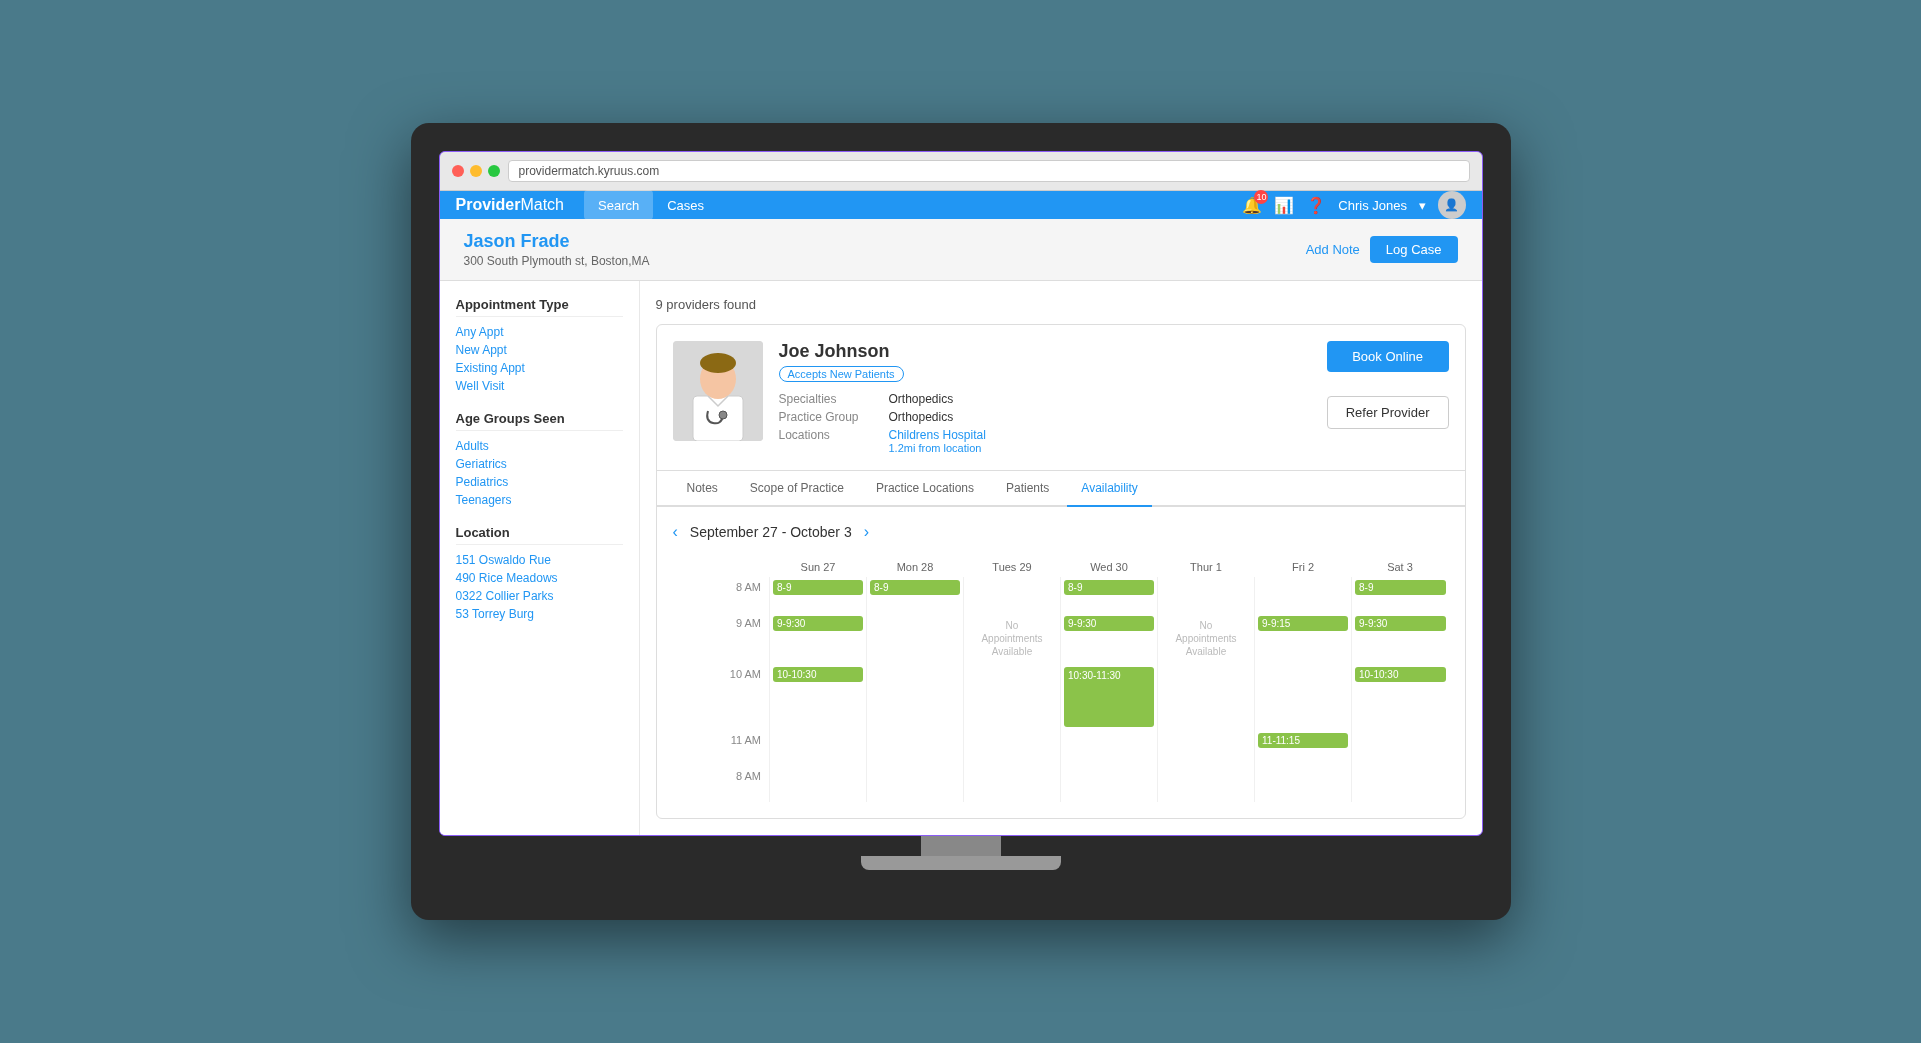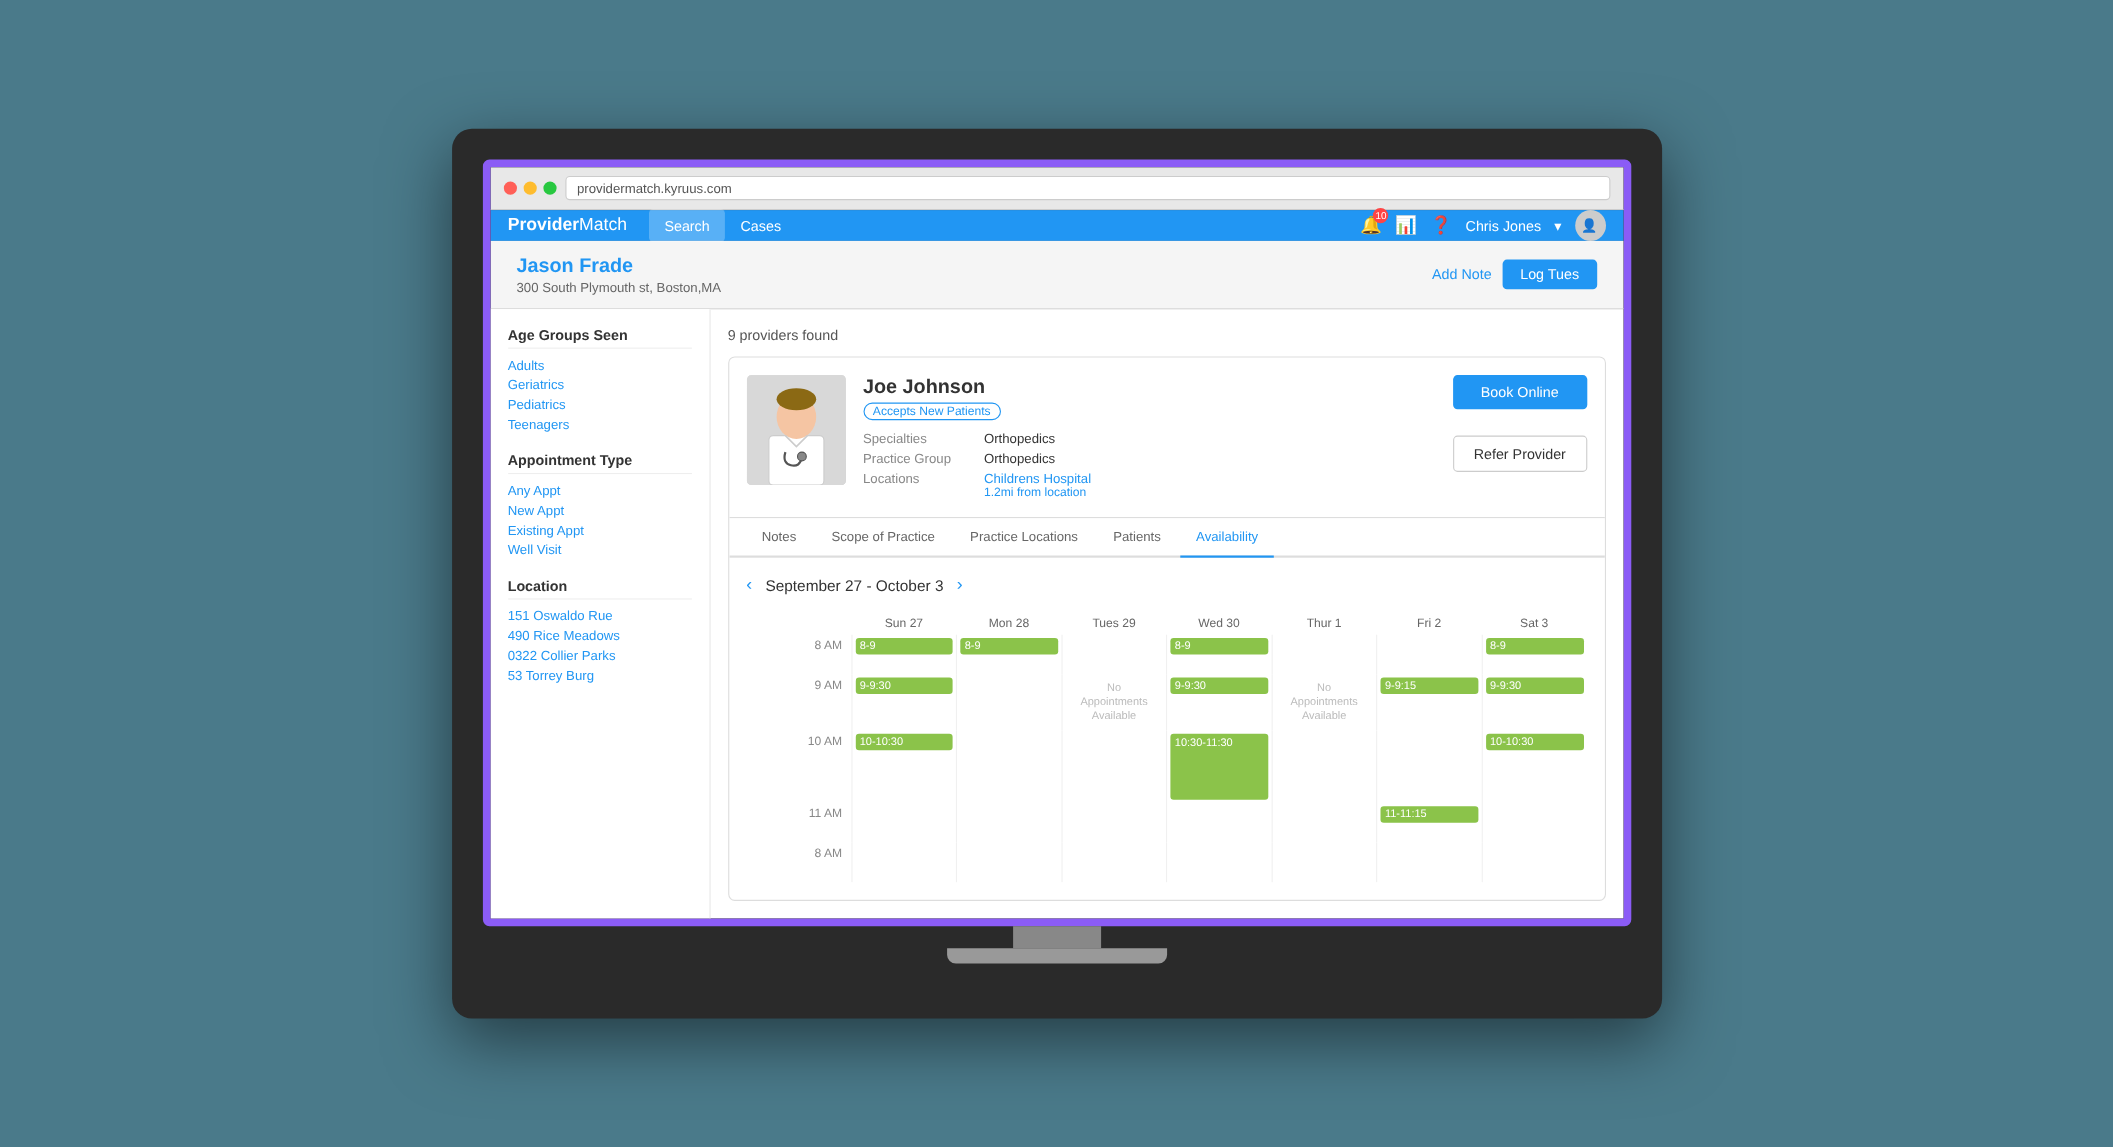--- a/index.html
+++ b/index.html
@@ -12,24 +12,24 @@
       font-family: -apple-system, BlinkMacSystemFont, 'Segoe UI', Arial, sans-serif;
     }
     .monitor-outer {
       background: #2a2a2a;
       border-radius: 18px;
       padding: 28px 28px 50px 28px;
       width: 1100px;
       box-shadow: 0 20px 60px rgba(0,0,0,0.5);
     }
     .monitor-screen {
-      background: #404040;
+      background: #8b5cf6;
       border-radius: 6px;
       overflow: hidden;
-      border: 7px solid #8b5cf6;
+      border: 1px solid #8b5cf6;
     }
     .browser-bar {
       background: #e8e8e8;
       padding: 8px 12px;
       display: flex;
       align-items: center;
       gap: 8px;
       border-bottom: 1px solid #ccc;
     }
     .traffic-lights { display: flex; gap: 6px; }
@@ -328,40 +328,40 @@
       </div>
     </div>
 
     <div class="patient-header">
       <div>
         <div class="patient-name">Jason Frade</div>
         <div class="patient-address">300 South Plymouth st, Boston,MA</div>
       </div>
       <div class="patient-actions">
         <button class="btn-add-note">Add Note</button>
-        <button class="btn-log-case">Log Tues</button>
+        <button class="btn-log-case">Log Case</button>
       </div>
     </div>
 
     <div class="main-layout">
 
       <div class="sidebar">
+        <div class="filter-section">
+          <div class="filter-title">Appointment Type</div>
+          <a class="filter-link">Any Appt</a>
+          <a class="filter-link">New Appt</a>
+          <a class="filter-link">Existing Appt</a>
+          <a class="filter-link">Well Visit</a>
+        </div>
         <div class="filter-section">
           <div class="filter-title">Age Groups Seen</div>
           <a class="filter-link">Adults</a>
           <a class="filter-link">Geriatrics</a>
           <a class="filter-link">Pediatrics</a>
           <a class="filter-link">Teenagers</a>
-        </div>
-        <div class="filter-section">
-          <div class="filter-title">Appointment Type</div>
-          <a class="filter-link">Any Appt</a>
-          <a class="filter-link">New Appt</a>
-          <a class="filter-link">Existing Appt</a>
-          <a class="filter-link">Well Visit</a>
         </div>
         <div class="filter-section">
           <div class="filter-title">Location</div>
           <a class="filter-link">151 Oswaldo Rue</a>
           <a class="filter-link">490 Rice Meadows</a>
           <a class="filter-link">0322 Collier Parks</a>
           <a class="filter-link">53 Torrey Burg</a>
         </div>
       </div>
 

